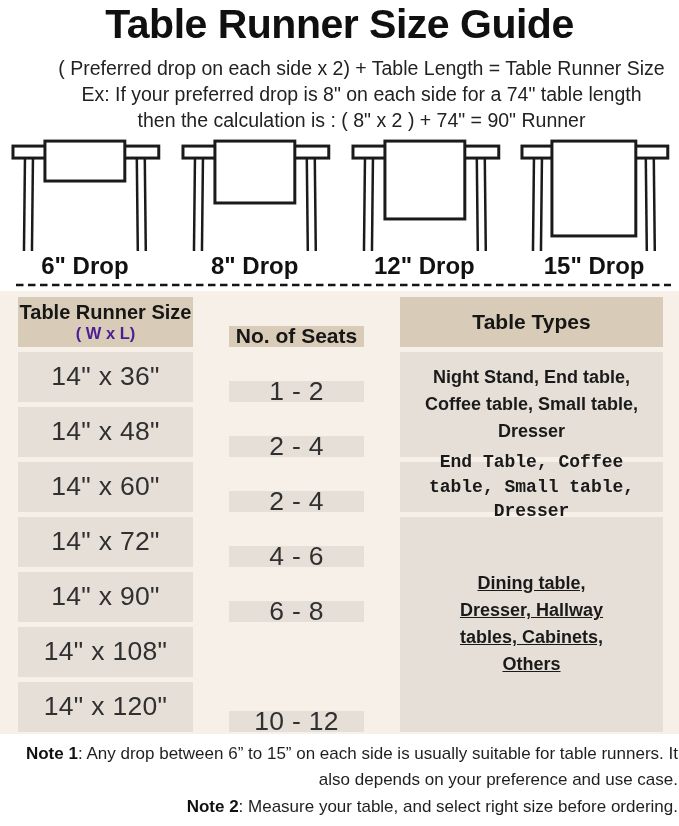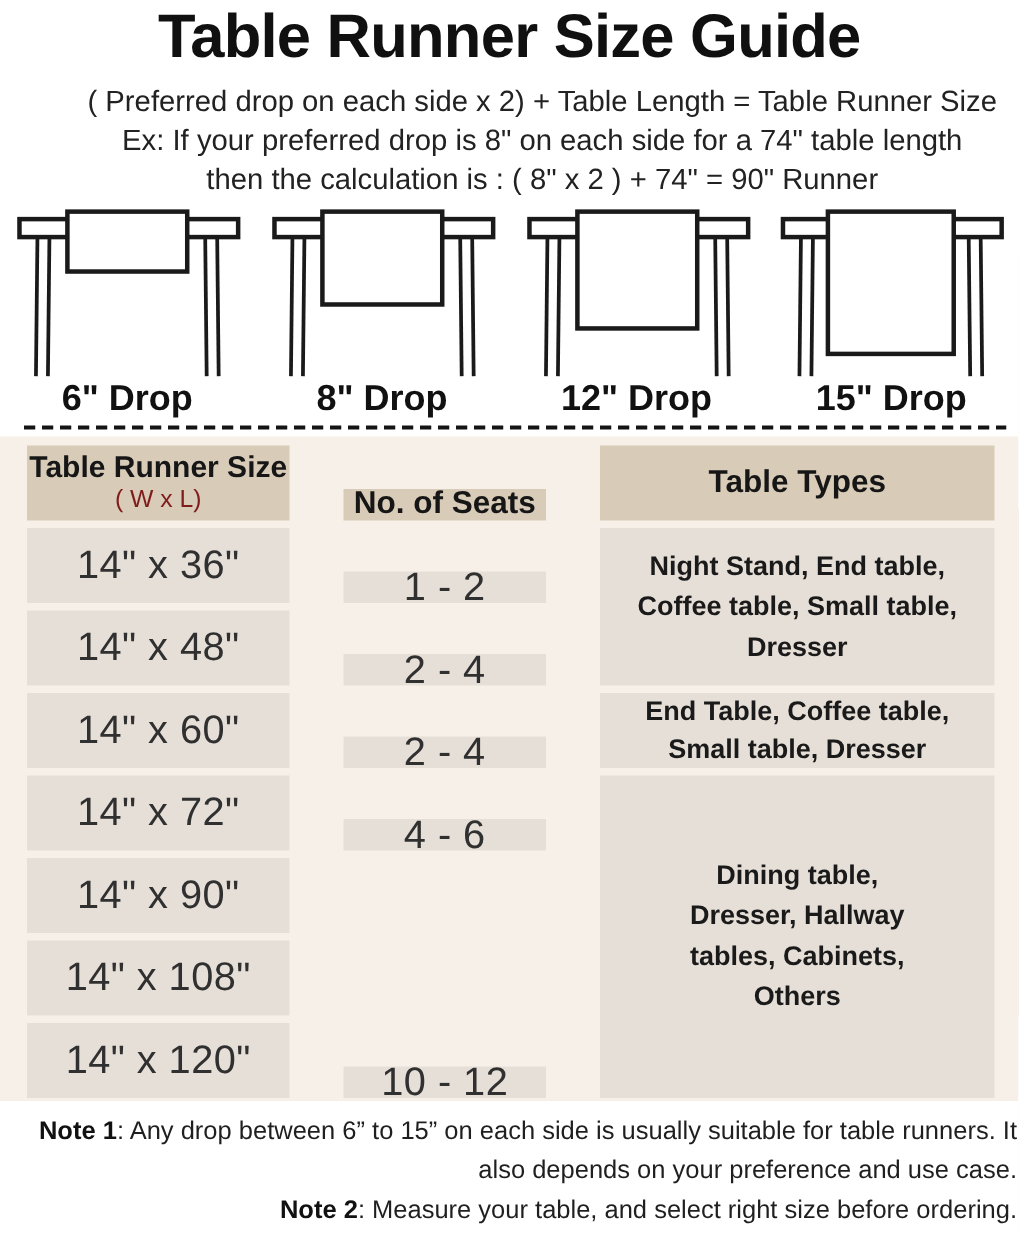--- a/index.html
+++ b/index.html
@@ -32,30 +32,30 @@
     display: grid;
     grid-template-columns: 175px 135px 263px;
     grid-template-rows: 50px repeat(7, 50px);
     row-gap: 5px;
     justify-content: space-between;
   }
   .cell { display: flex; align-items: center; justify-content: center; text-align: center; flex-direction: column; }
   .hcell { background: var(--header-cell-bg, #d8cbb7); }
   .dcell { background: var(--data-cell-bg, #e6dfd8); }
   .h-line1 { font-weight: 700; font-size: 20px; line-height: 23px; color: #161616; }
-  .h-line2 { font-weight: 400; font-size: 16.5px; line-height: 19px; color: #7f1d1d; }
+  .h-line2 { font-weight: 700; font-size: 16.5px; line-height: 19px; color: #4c1d95; }
   .h-single { font-weight: 700; font-size: 21px; color: #161616; }
   .val { font-size: 26.5px; font-weight: 400; color: #303030; letter-spacing: 0.3px; }
   .types { font-weight: 700; font-size: 18px; line-height: 1.5; color: #1a1a1a; }
   .typeA { grid-column: 3; grid-row: 2 / span 2; align-items: center; }
   .typeB { grid-column: 3; grid-row: 4; }
   .typeC { grid-column: 3; grid-row: 5 / span 4; }
   .typeA .types { max-width: 230px; }
-  .typeB .types { max-width: 242px; line-height: 1.38; }
-  .typeC .types { max-width: 182px; }
+  .typeB .types { max-width: 242px; line-height: 1.38; font-family: Liberation Mono, monospace; }
+  .typeC .types { max-width: 182px; text-decoration: underline; }
   .c1 { grid-column: 1; } .c2 { grid-column: 2; margin-top: 29px; }
 
   .notes { margin-top: 7px; padding: 0 1px; }
   .note { text-align: right; font-size: 17px; line-height: 26.5px; margin: 0; color: #1f1f1f; }
   .note b { font-weight: 700; color: #111111; }
 </style>
 </head>
 <body>
 
 <div class="page">
@@ -168,20 +168,23 @@
       <div class="cell dcell c2">
           <span class="val">4 - 6</span>
         </div>
       <div class="cell dcell typeC">
           <span class="types">Dining table, Dresser, Hallway tables, Cabinets, Others</span>
         </div>
 
       <div class="cell dcell c1">
           <span class="val">14" x 90"</span>
         </div>
+      <div class="cell dcell c2">
+          <span class="val">6 - 8</span>
+        </div>
 
       <div class="cell dcell c1">
           <span class="val">14" x 108"</span>
         </div>
 
       <div class="cell dcell c1">
           <span class="val">14" x 120"</span>
         </div>
       <div class="cell dcell c2">
           <span class="val">10 - 12</span>

